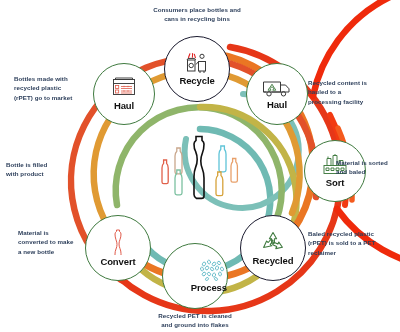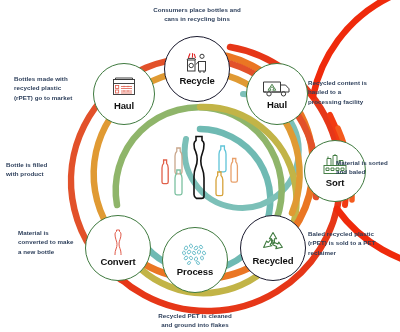--- a/index.html
+++ b/index.html
@@ -169,21 +169,21 @@
           <path d="M22.4 17.2 l-6.6 1.4 0.9 -2 -4 -1.9 1.2 -2.5 4 1.9 0.9 -2 Z"></path>
         </g>
       </svg>
     </span>
     <span class="node-label">Recycled</span>
   </div>
   <div class="caption cap-left" style="left:308px; top:229px; width:92px;">Baled recycled plastic
 (rPET) is sold to a PET
 reclaimer</div>
 
-  <div class="node" style="left:162px; top:227px; width:66px; height:66px; border:1.2px solid #3f7a3f;">
+  <div class="node" style="left:162px; top:243px; width:66px; height:66px; border:1.2px solid #3f7a3f;align-items:flex-end;">
     <span class="node-icon">
       <svg width="28" height="22" viewBox="0 0 28 22">
         <g fill="none" stroke="#5ab6c4" stroke-width="0.85">
           <ellipse cx="5" cy="5" rx="1.5" ry="2" transform="rotate(25 5 5)"></ellipse>
           <ellipse cx="10" cy="3" rx="1.4" ry="1.9" transform="rotate(-20 10 3)"></ellipse>
           <ellipse cx="15" cy="5" rx="1.5" ry="2" transform="rotate(40 15 5)"></ellipse>
           <ellipse cx="20" cy="4" rx="1.4" ry="1.8" transform="rotate(-35 20 4)"></ellipse>
           <ellipse cx="3" cy="10" rx="1.4" ry="1.9" transform="rotate(-15 3 10)"></ellipse>
           <ellipse cx="8" cy="9" rx="1.5" ry="2" transform="rotate(30 8 9)"></ellipse>
           <ellipse cx="13" cy="10" rx="1.4" ry="1.8" transform="rotate(-40 13 10)"></ellipse>

